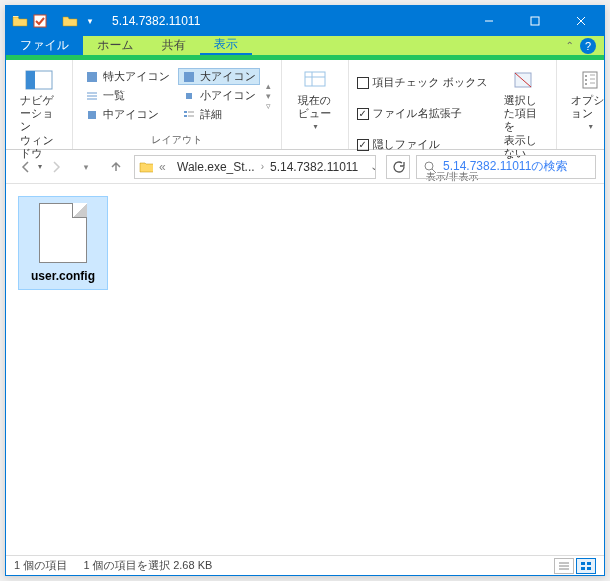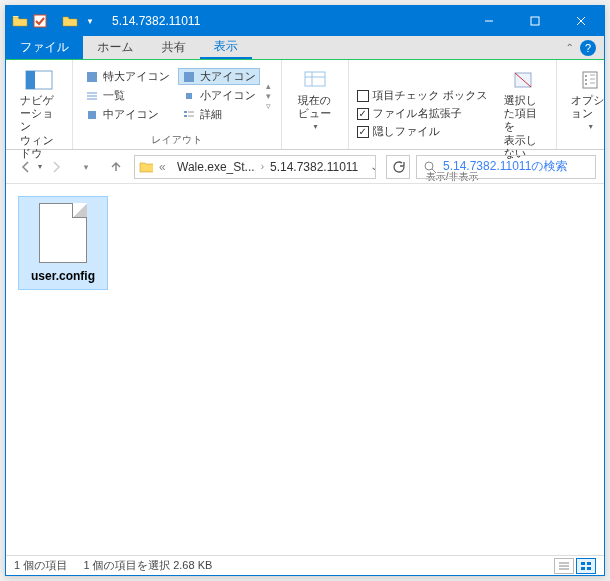--- a/index.html
+++ b/index.html
@@ -5,21 +5,21 @@
     * { box-sizing: border-box; margin: 0; padding: 0; font-family: "Yu Gothic UI", "Meiryo", sans-serif; }
     body { background: #f0f0f0; padding: 5px; }
     .window { width: 600px; height: 571px; background: #fff; border: 1px solid #0078d7; display: flex; flex-direction: column; box-shadow: 0 2px 8px rgba(0,0,0,.15); }
     .titlebar { height: 30px; background: #0078d7; color: #fff; display: flex; align-items: center; }
     .titlebar-left { display: flex; align-items: center; gap: 4px; padding: 0 6px; }
     .titlebar-icon { width: 16px; height: 16px; display: inline-flex; align-items: center; justify-content: center; }
     .title-text { font-size: 12px; margin-left: 8px; }
     .titlebar-right { margin-left: auto; display: flex; }
     .tbbtn { width: 46px; height: 30px; display: flex; align-items: center; justify-content: center; color: #fff; }
     .qat-sep { width: 6px; }
-    .menubar { height: 24px; background: #e5e5e5; display: flex; align-items: stretch; border-bottom: 1px solid #22c55e; }
+    .menubar { height: 24px; background: #bef264; display: flex; align-items: stretch; border-bottom: 5px solid #22c55e; }
     .file-tab { background: #0078d7; color: #fff; font-size: 12px; padding: 0 14px; display: flex; align-items: center; }
     .menu-tab { font-size: 12px; padding: 0 14px; display: flex; align-items: center; color: #444; }
     .menu-tab.active { border-bottom: 2px solid #0078d7; color: #0078d7; }
     .menu-right { margin-left: auto; display: flex; align-items: center; gap: 6px; padding-right: 8px; }
     .chev { font-size: 10px; color: #666; }
     .help-ico { width: 16px; height: 16px; border-radius: 50%; background: #0078d7; color: #fff; font-size: 11px; display: flex; align-items: center; justify-content: center; }
     .ribbon { height: 90px; background: #fff; border-bottom: 1px solid #d0d0d0; display: flex; font-size: 11px; color: #333; }
     .rgroup { display: flex; flex-direction: column; align-items: center; border-right: 1px solid #e4e4e4; }
     .rgroup-body { flex: 1; display: flex; align-items: center; padding: 4px 8px; gap: 4px; }
     .rgroup-label { font-size: 10px; color: #666; padding: 2px 0; }
@@ -209,21 +209,21 @@
           <span style="white-space:pre-line">現在の
 ビュー</span>
           <span class="vtiny">▾</span>
         </div>
       </div>
       <div class="rgroup-label">&nbsp;</div>
     </div>
 
     <div class="rgroup">
       <div class="rgroup-body" style="gap:10px">
-        <div class="layout-col" style="gap:3px">
+        <div class="layout-col" style="gap:16px">
           <div class="chk-row">
               <span class="chk"></span>
               <span>項目チェック ボックス</span>
             </div>
           <div class="chk-row">
               <span class="chk">✓</span>
               <span>ファイル名拡張子</span>
             </div>
           <div class="chk-row">
               <span class="chk">✓</span>

